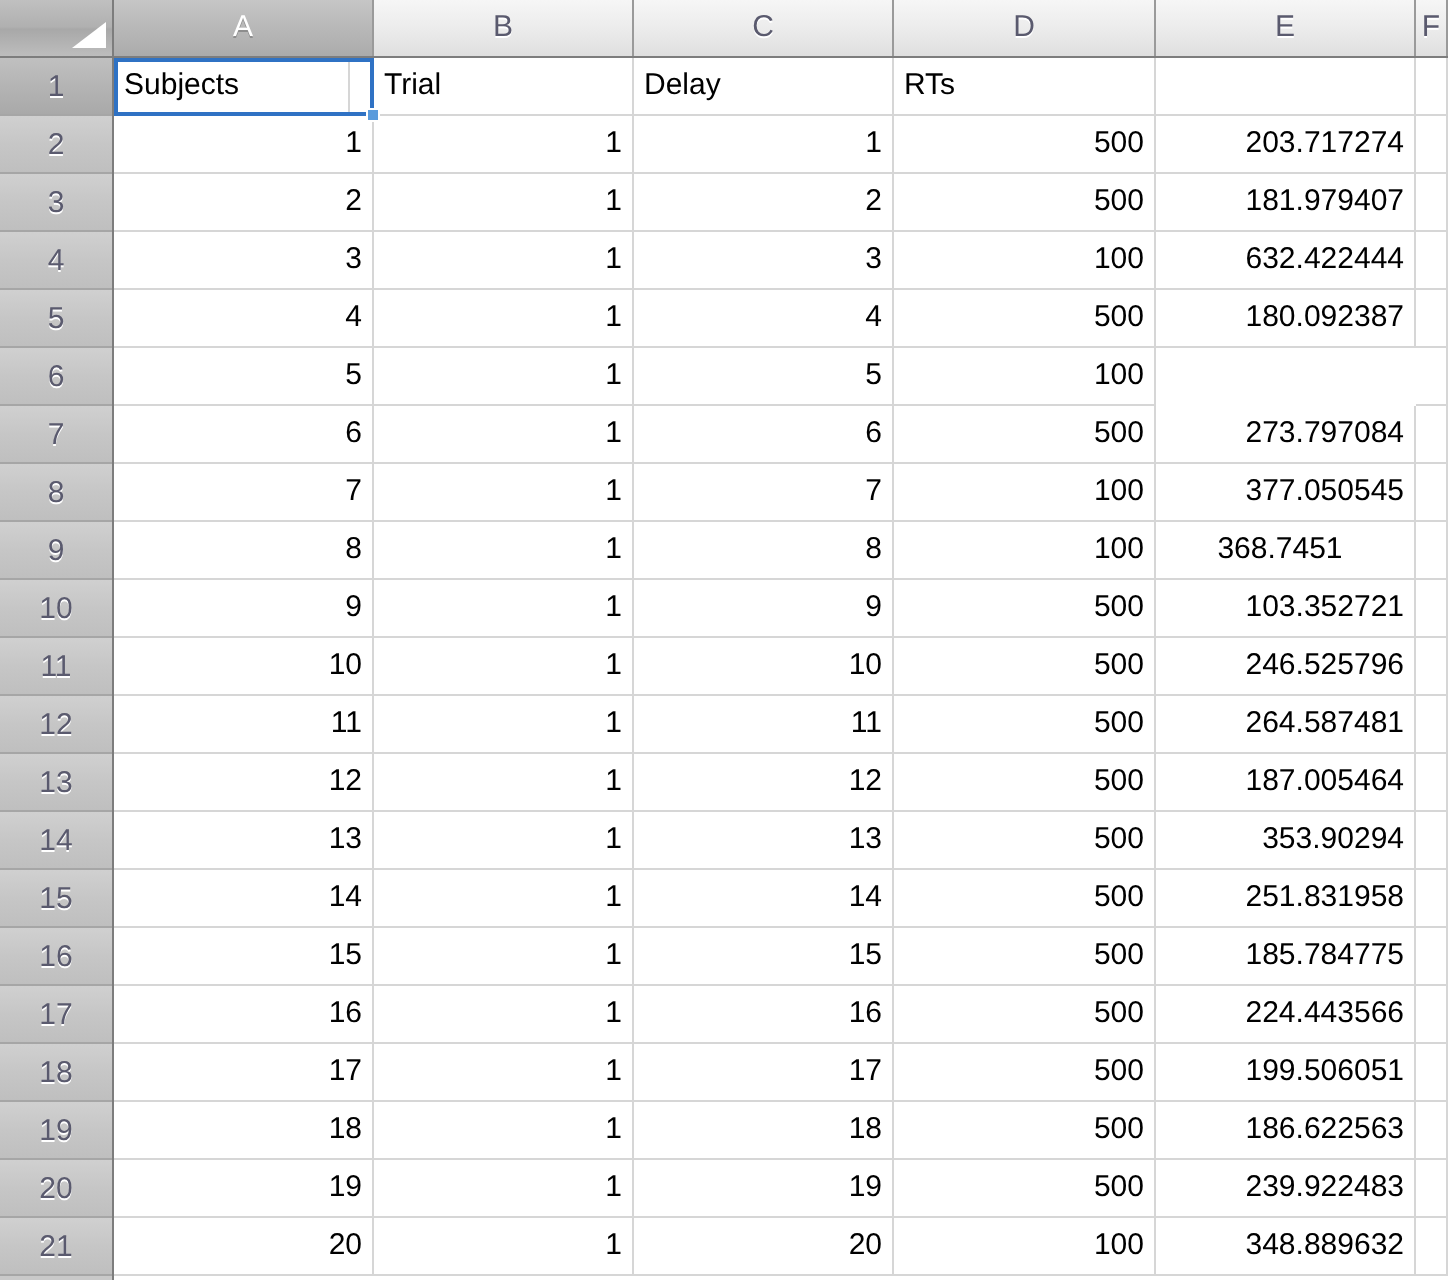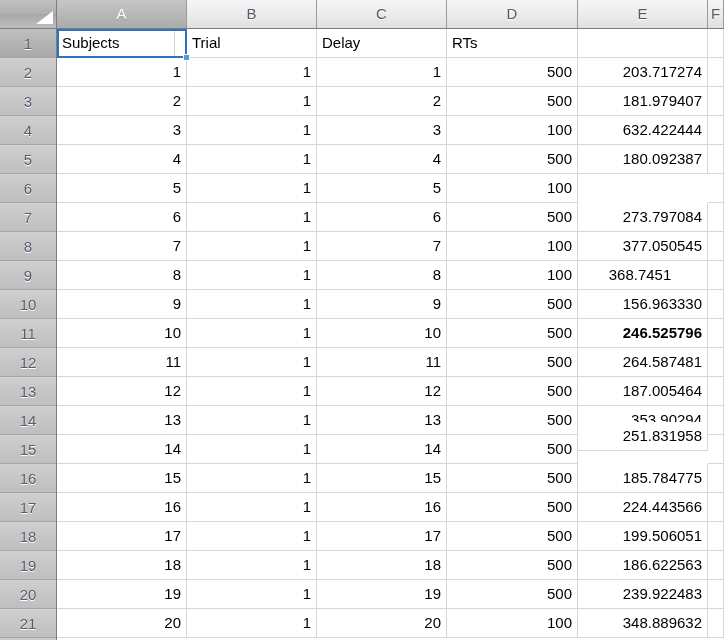--- a/index.html
+++ b/index.html
@@ -200,27 +200,27 @@
       <div class="cell num" style="left: 57px; top: 261px; width: 130px;">8</div>
       <div class="cell num" style="left: 187px; top: 261px; width: 130px;">1</div>
       <div class="cell num" style="left: 317px; top: 261px; width: 130px;">8</div>
       <div class="cell num" style="left: 447px; top: 261px; width: 131px;">100</div>
       <div class="cell num" style="left: 578px; top: 261px; width: 130px; text-align: center;">368.7451</div>
       <div class="cell num" style="left: 708px; top: 261px; width: 16px;"></div>
       <div class="cell num" style="left: 57px; top: 290px; width: 130px;">9</div>
       <div class="cell num" style="left: 187px; top: 290px; width: 130px;">1</div>
       <div class="cell num" style="left: 317px; top: 290px; width: 130px;">9</div>
       <div class="cell num" style="left: 447px; top: 290px; width: 131px;">500</div>
-      <div class="cell num" style="left: 578px; top: 290px; width: 130px;">156.963330</div>
+      <div class="cell num" style="left: 578px; top: 290px; width: 130px;">103.352721</div>
       <div class="cell num" style="left: 708px; top: 290px; width: 16px;"></div>
       <div class="cell num" style="left: 57px; top: 319px; width: 130px;">10</div>
       <div class="cell num" style="left: 187px; top: 319px; width: 130px;">1</div>
       <div class="cell num" style="left: 317px; top: 319px; width: 130px;">10</div>
       <div class="cell num" style="left: 447px; top: 319px; width: 131px;">500</div>
-      <div class="cell num" style="left: 578px; top: 319px; width: 130px; font-weight: bold;">246.525796</div>
+      <div class="cell num" style="left: 578px; top: 319px; width: 130px;">246.525796</div>
       <div class="cell num" style="left: 708px; top: 319px; width: 16px;"></div>
       <div class="cell num" style="left: 57px; top: 348px; width: 130px;">11</div>
       <div class="cell num" style="left: 187px; top: 348px; width: 130px;">1</div>
       <div class="cell num" style="left: 317px; top: 348px; width: 130px;">11</div>
       <div class="cell num" style="left: 447px; top: 348px; width: 131px;">500</div>
       <div class="cell num" style="left: 578px; top: 348px; width: 130px;">264.587481</div>
       <div class="cell num" style="left: 708px; top: 348px; width: 16px;"></div>
       <div class="cell num" style="left: 57px; top: 377px; width: 130px;">12</div>
       <div class="cell num" style="left: 187px; top: 377px; width: 130px;">1</div>
       <div class="cell num" style="left: 317px; top: 377px; width: 130px;">12</div>
@@ -230,21 +230,21 @@
       <div class="cell num" style="left: 57px; top: 406px; width: 130px;">13</div>
       <div class="cell num" style="left: 187px; top: 406px; width: 130px;">1</div>
       <div class="cell num" style="left: 317px; top: 406px; width: 130px;">13</div>
       <div class="cell num" style="left: 447px; top: 406px; width: 131px;">500</div>
       <div class="cell num" style="left: 578px; top: 406px; width: 130px;">353.90294</div>
       <div class="cell num" style="left: 708px; top: 406px; width: 16px;"></div>
       <div class="cell num" style="left: 57px; top: 435px; width: 130px;">14</div>
       <div class="cell num" style="left: 187px; top: 435px; width: 130px;">1</div>
       <div class="cell num" style="left: 317px; top: 435px; width: 130px;">14</div>
       <div class="cell num" style="left: 447px; top: 435px; width: 131px;">500</div>
-      <div class="cell num" style="left: 578px; top: 422px; width: 130px;">251.831958</div>
+      <div class="cell num" style="left: 578px; top: 435px; width: 130px;">251.831958</div>
       <div class="cell num" style="left: 708px; top: 435px; width: 16px;"></div>
       <div class="cell num" style="left: 57px; top: 464px; width: 130px;">15</div>
       <div class="cell num" style="left: 187px; top: 464px; width: 130px;">1</div>
       <div class="cell num" style="left: 317px; top: 464px; width: 130px;">15</div>
       <div class="cell num" style="left: 447px; top: 464px; width: 131px;">500</div>
       <div class="cell num" style="left: 578px; top: 464px; width: 130px;">185.784775</div>
       <div class="cell num" style="left: 708px; top: 464px; width: 16px;"></div>
       <div class="cell num" style="left: 57px; top: 493px; width: 130px;">16</div>
       <div class="cell num" style="left: 187px; top: 493px; width: 130px;">1</div>
       <div class="cell num" style="left: 317px; top: 493px; width: 130px;">16</div>

